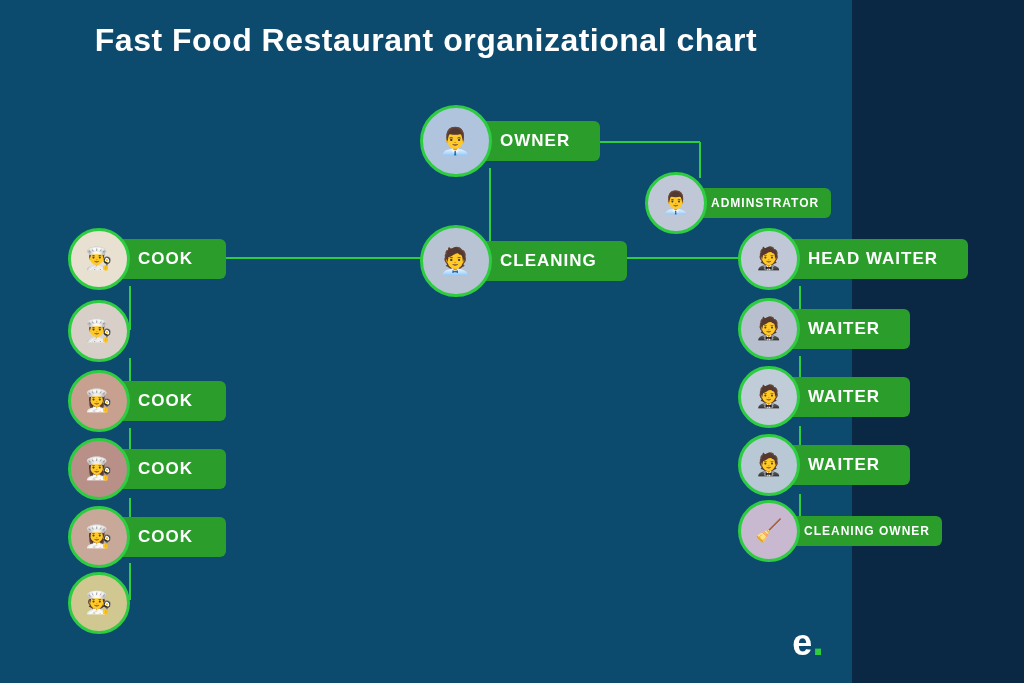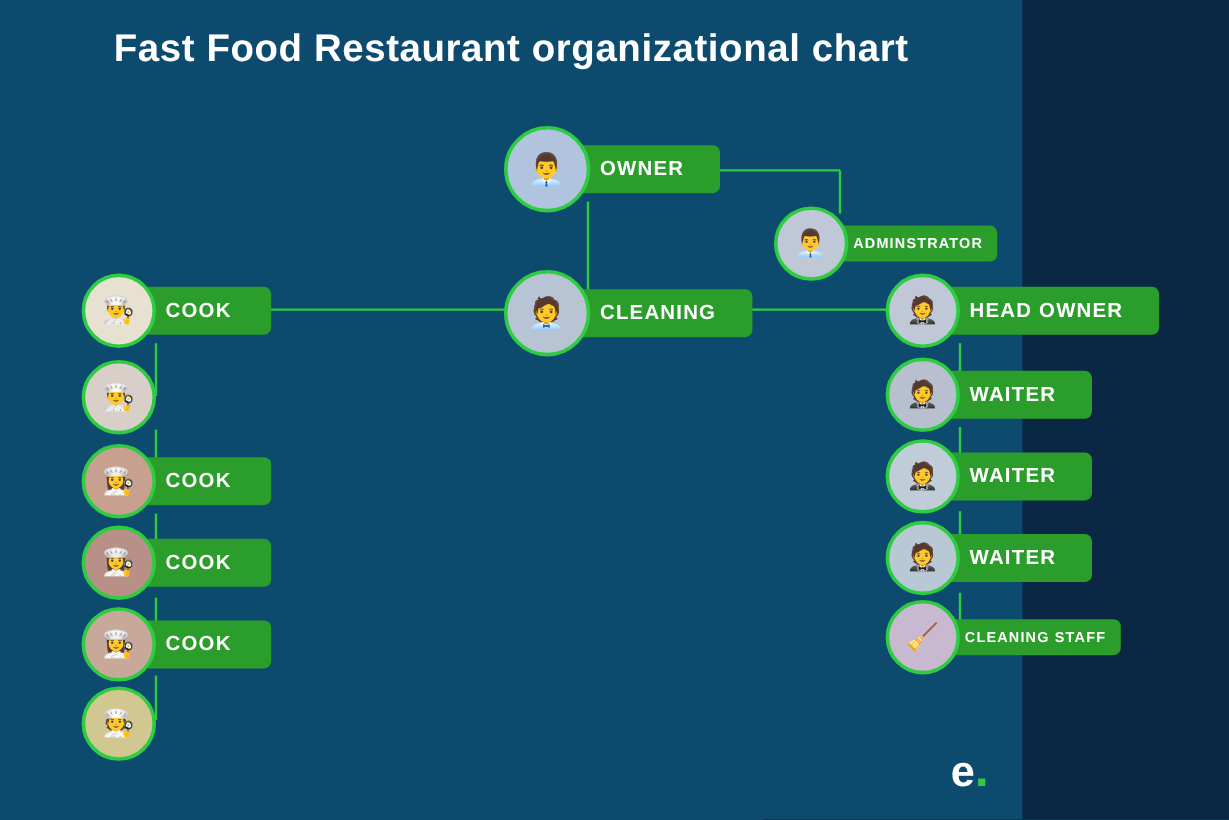--- a/index.html
+++ b/index.html
@@ -188,39 +188,39 @@
     <div class="avatar av-cook3">👩‍🍳</div>
     <div class="label-box">COOK</div>
   </div>
 
   <div class="node" style="left:68px; top:572px;">
     <div class="avatar av-dishwash">🧑‍🍳</div>
   </div>
 
   <div class="node" style="left:738px; top:228px;">
     <div class="avatar av-headwait">🤵</div>
-    <div class="label-box">HEAD OWNER</div>
+    <div class="label-box">HEAD WAITER</div>
   </div>
 
   <div class="node" style="left:738px; top:298px;">
     <div class="avatar av-waiter1">🤵</div>
     <div class="label-box">WAITER</div>
   </div>
 
   <div class="node" style="left:738px; top:366px;">
     <div class="avatar av-waiter2">🤵</div>
     <div class="label-box">WAITER</div>
   </div>
 
   <div class="node" style="left:738px; top:434px;">
     <div class="avatar av-waiter3">🤵</div>
     <div class="label-box">WAITER</div>
   </div>
 
   <div class="node" style="left:738px; top:500px;">
     <div class="avatar av-cleaning">🧹</div>
-    <div class="label-box label-box-sm">CLEANING STAFF</div>
+    <div class="label-box label-box-sm">CLEANING OWNER</div>
   </div>
 
   <div class="logo">
     <span>e</span><span class="logo-dot">.</span>
   </div>
 </div>
 
 </body></html>

